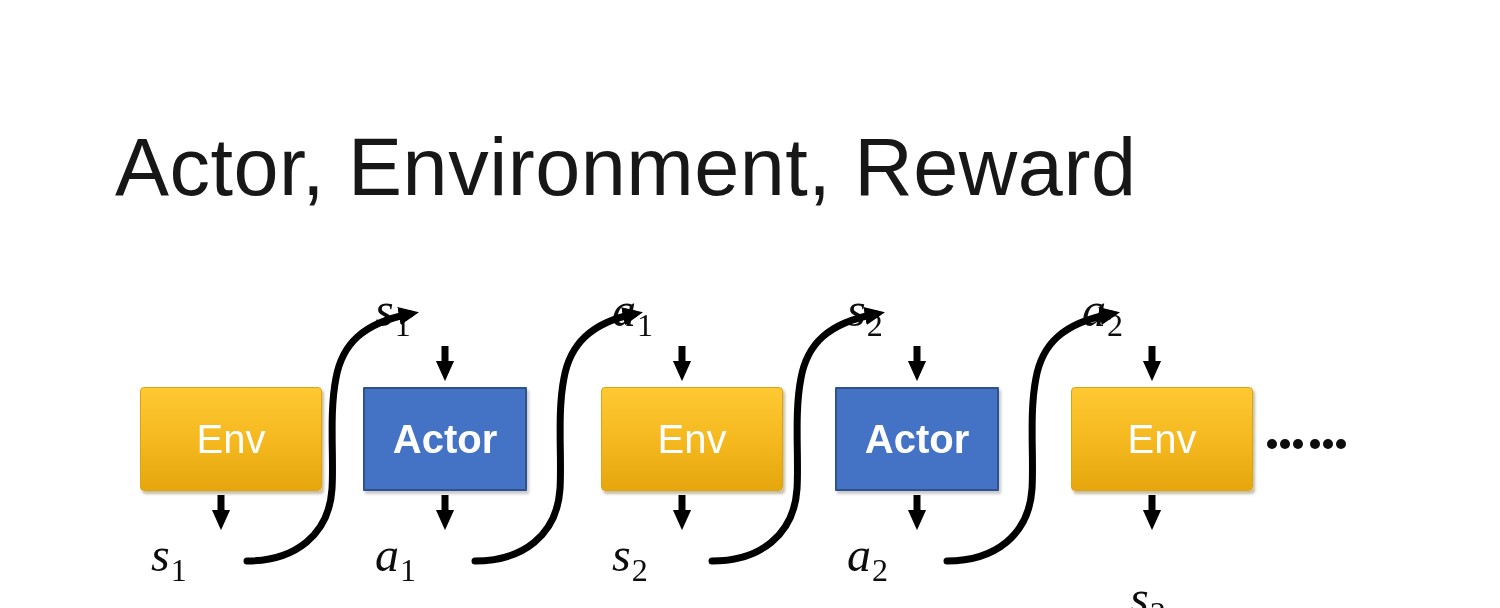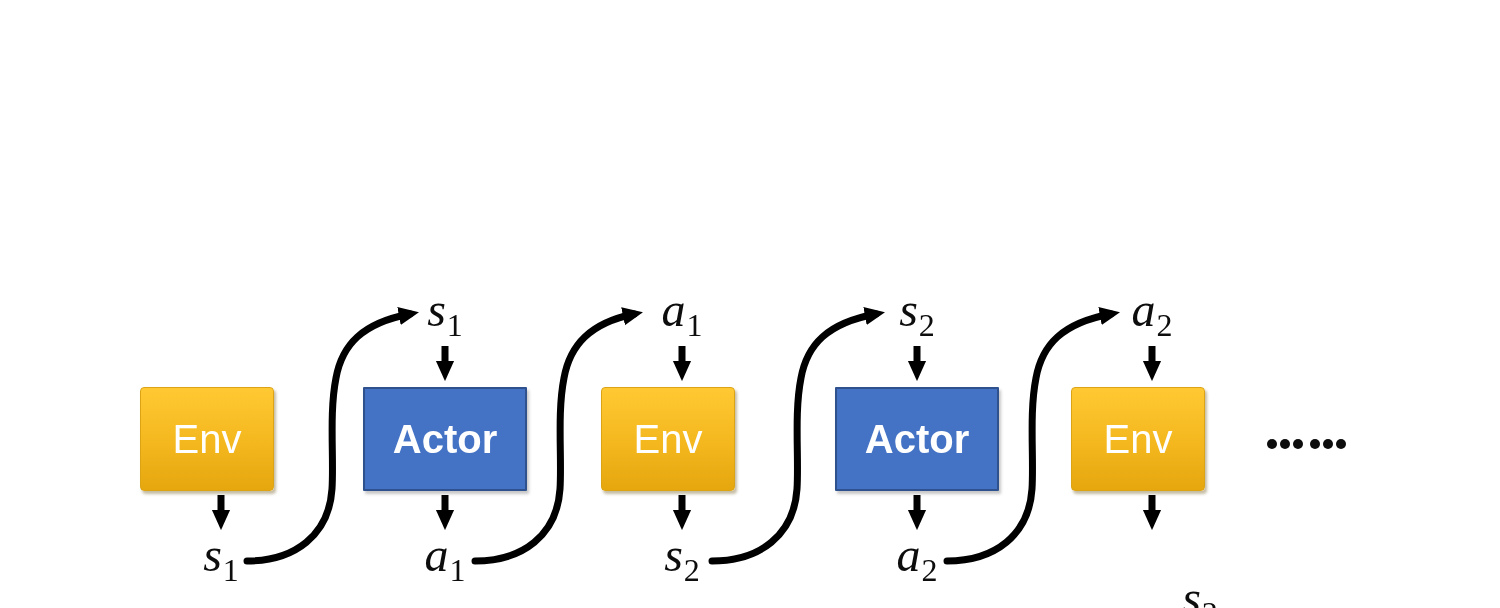--- a/index.html
+++ b/index.html
@@ -11,52 +11,53 @@
     position:absolute; left:115px; top:126px;
     font-size:81px; line-height:82px; font-weight:300;
     color:#171717; white-space:nowrap; letter-spacing:0.5px;
   }
   .box {
     position:absolute; top:387px; height:104px;
     display:flex; align-items:center; justify-content:center;
     color:#ffffff; font-size:40px; box-sizing:border-box;
   }
   .box.env {
-    width:134px;
+    width:182px;
     background:linear-gradient(180deg,#FFC933 0%,#F4B71E 55%,#E5A60E 100%);
     border:1px solid #DCA315; border-radius:4px;
     box-shadow:2px 3px 3px rgba(110,88,25,0.40);
   }
   .box.actor {
     width:164px;
     background:#4472C4;
     border:2px solid #2F528F; border-radius:1px;
     box-shadow:2px 3px 3px rgba(70,70,70,0.30);
     font-weight:bold;
   }
   .mlabel {
-    position:absolute; width:140px; text-align:center;
+    position:absolute; width:140px; text-align:left;
     font-family:"Liberation Serif", serif; font-size:48px; line-height:48px;
     color:#0d0d0d; white-space:nowrap;
   }
   .mlabel .main { font-style:italic; }
   .mlabel .msub {
     font-style:normal; font-size:32px;
     display:inline-block; vertical-align:-10px; margin-left:1px;
   }
   .toprow { top:286px; }
   .bottomrow { top:531px; }
   svg.arrows { position:absolute; left:0; top:0; z-index:3; pointer-events:none; }
   .stroke { stroke:#000000; stroke-width:7; fill:none; }
 </style>
 </head>
 <body>
 
 <div class="slide">
 
+  <div class="title">Actor, Environment, Reward</div>
 
   <div class="box env" style="left:140px;">
     <span>Env</span>
   </div>
   <div class="box actor" style="left:363px;">
     <span>Actor</span>
   </div>
   <div class="box env" style="left:601px;">
     <span>Env</span>
   </div>

